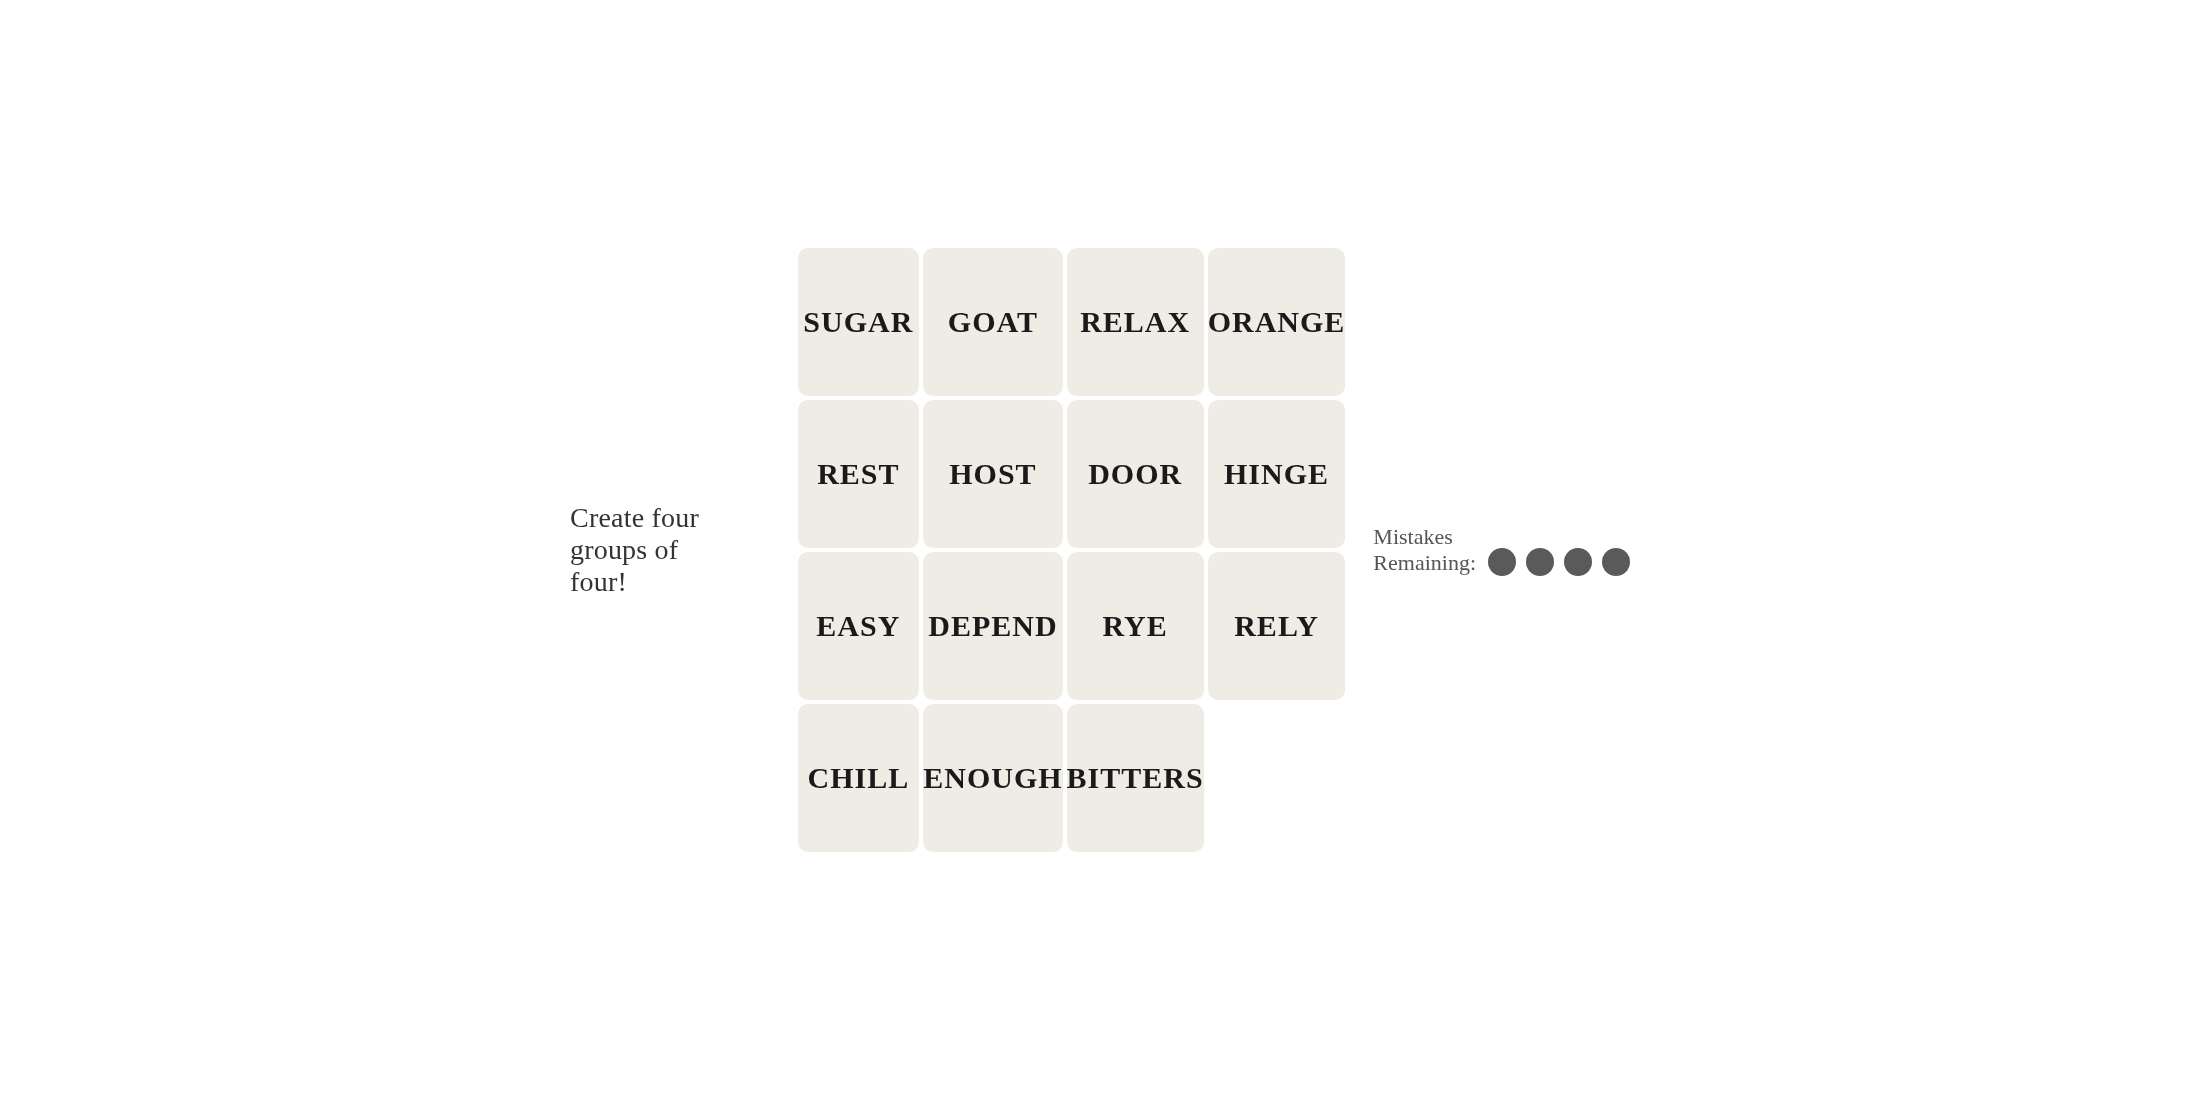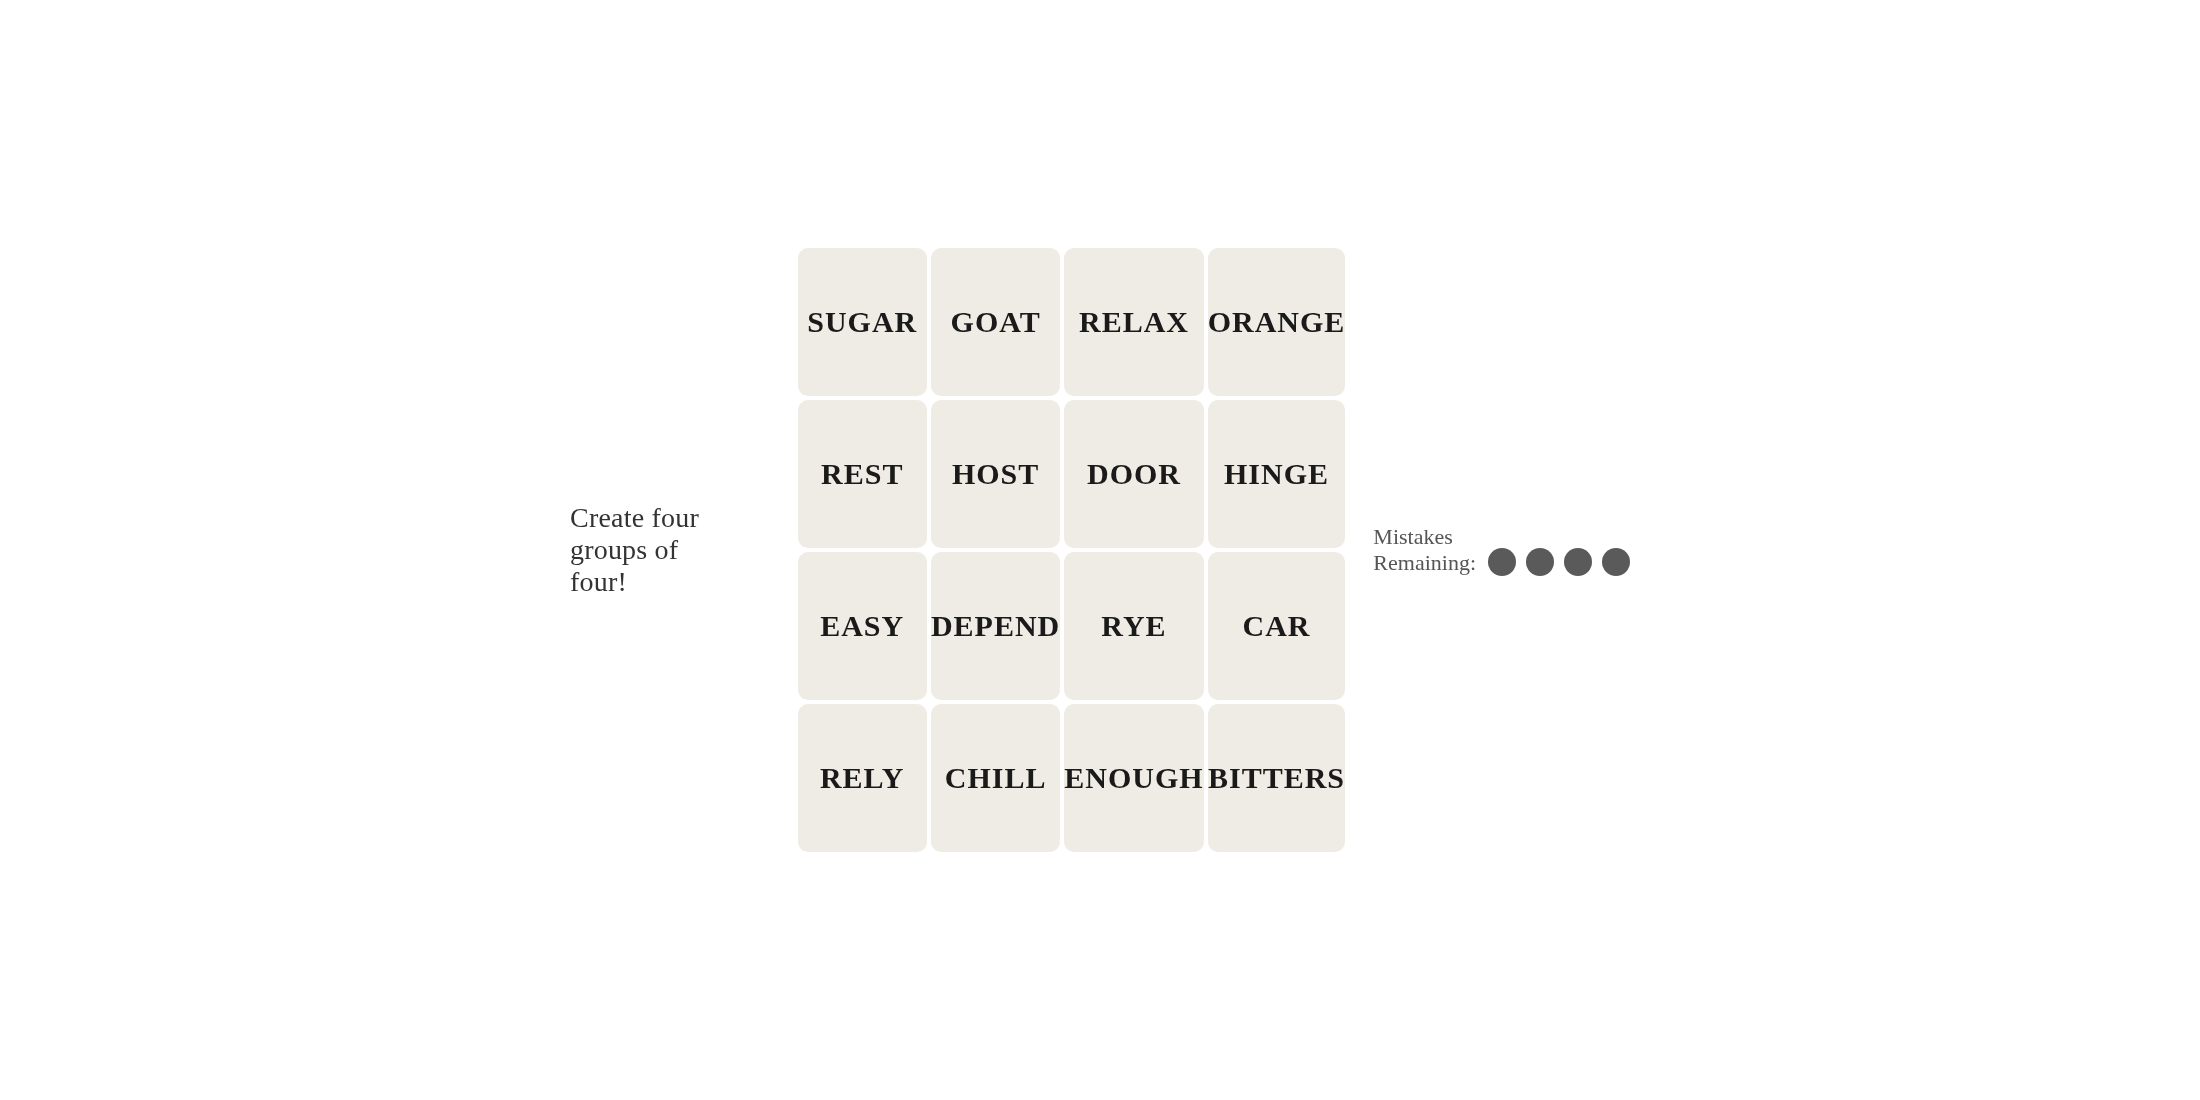--- a/index.html
+++ b/index.html
@@ -122,23 +122,20 @@
       <div class="word-card">
         <span class="word-label">EASY</span>
       </div>
       <div class="word-card">
         <span class="word-label">DEPEND</span>
       </div>
       <div class="word-card">
         <span class="word-label">RYE</span>
       </div>
       <div class="word-card">
-        <span class="word-label">CAR</span>
-      </div>
-      <div class="word-card">
         <span class="word-label">RELY</span>
       </div>
       <div class="word-card">
         <span class="word-label">CHILL</span>
       </div>
       <div class="word-card">
         <span class="word-label">ENOUGH</span>
       </div>
       <div class="word-card">
         <span class="word-label">BITTERS</span>

